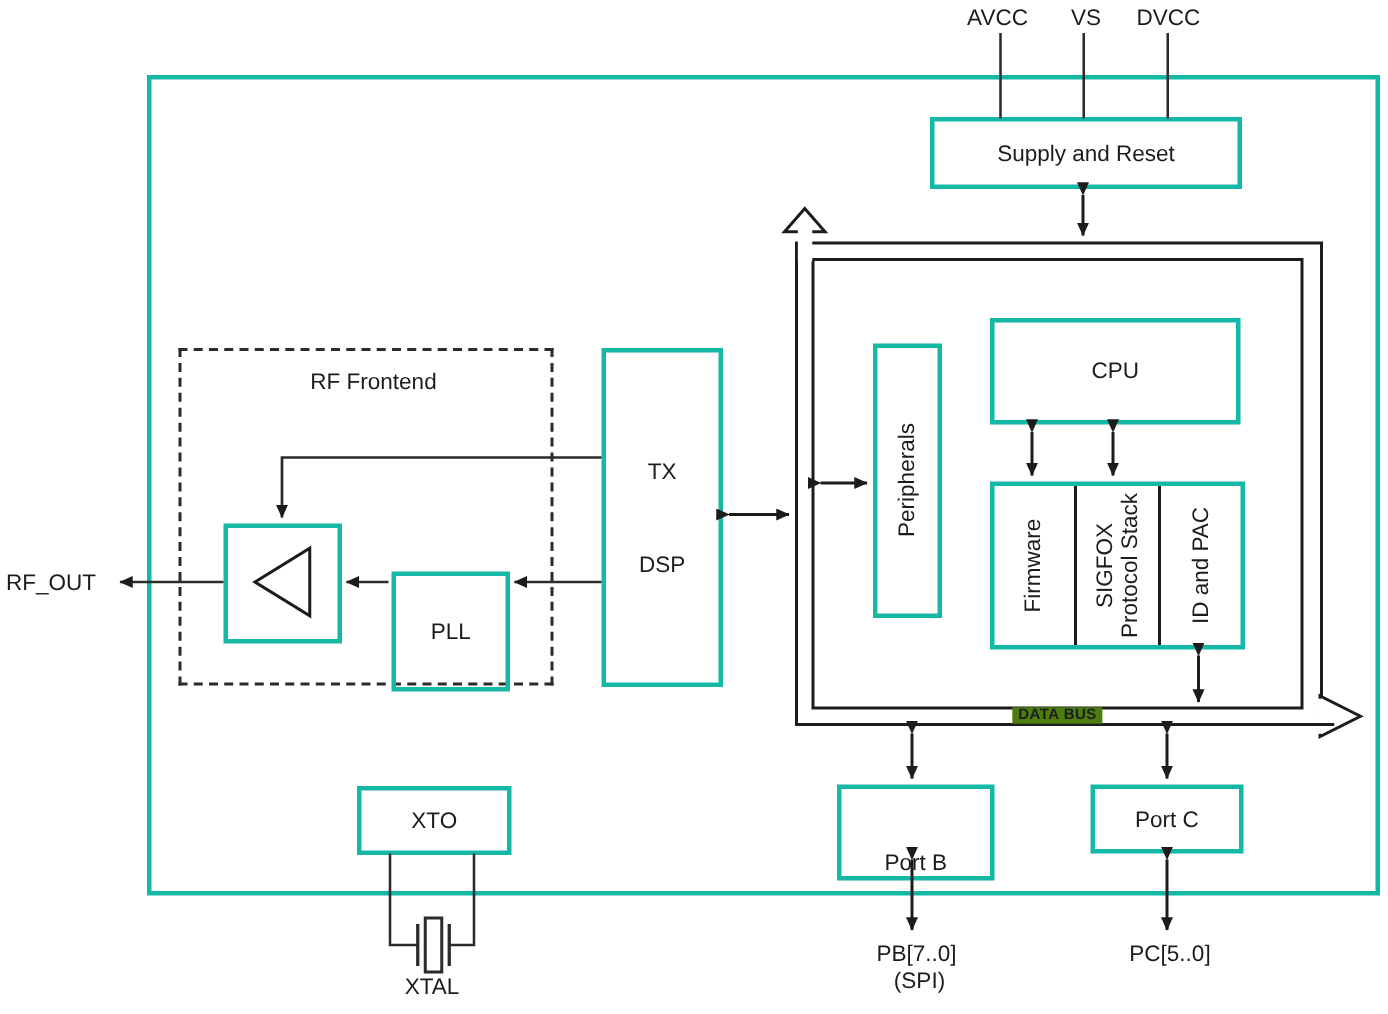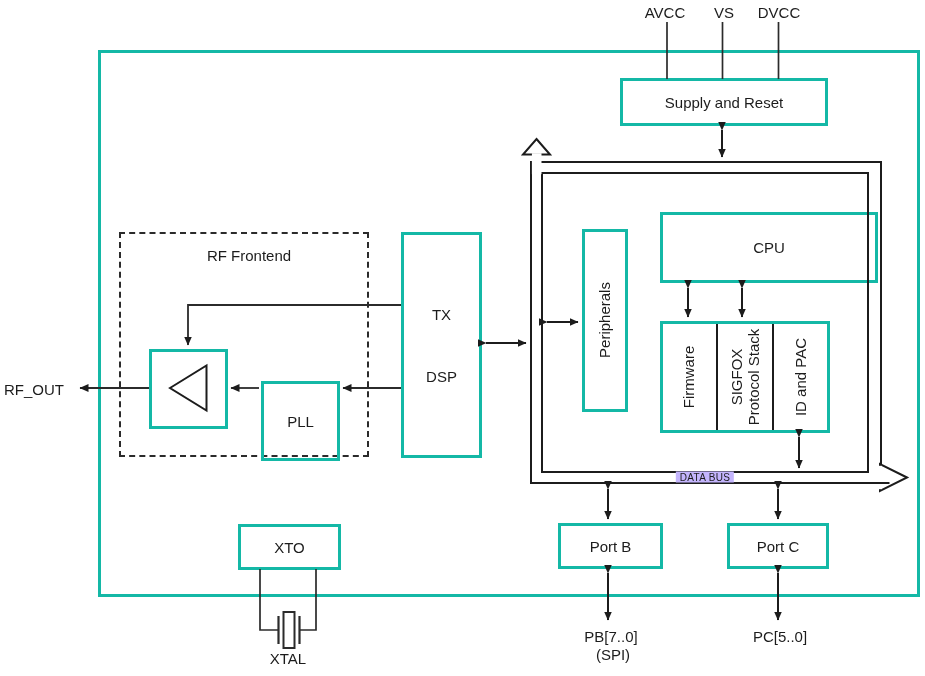--- a/index.html
+++ b/index.html
@@ -14,21 +14,21 @@
     font-size:15px; z-index:2; text-align:center;
   }
   .chip { border-width:3px; z-index:1; }
   .dashedbox { border:2px dashed #2b2b2b; z-index:1; }
   .lbl {
     position:absolute; transform:translate(-50%,-50%);
     font-size:15px; white-space:nowrap; z-index:4; text-align:center;
   }
   .vlbl { transform:translate(-50%,-50%) rotate(-90deg); line-height:16px; white-space:pre-line; }
   .two-line { line-height:17px; }
-  .databus { font-size:10px; background:#c4b5fd; padding:0 4px; z-index:6; letter-spacing:.3px; }
+  .databus { font-size:10px; background:#4d7c0f; padding:0 4px; z-index:6; letter-spacing:.3px;font-weight:bold; }
   .vdiv { position:absolute; top:0; bottom:0; width:2px; background:#1c1c1c; }
   svg.wires { position:absolute; left:0; top:0; z-index:5; pointer-events:none; }
   .stack { display:flex; flex-direction:column; align-items:center; gap:45px; }
 </style>
 </head>
 <body>
 
 <div class="stage">
 
   <div class="box chip" style="left:98px; top:50px; width:822px; height:547px;"></div>
@@ -60,35 +60,35 @@
   <div class="lbl" style="left:34px; top:389px;">RF_OUT</div>
 
   <div class="box" style="left:238px; top:524px; width:103px; height:46px;">
     <span>XTO</span>
   </div>
   <div class="lbl" style="left:288px; top:658px;">XTAL</div>
 
   <div class="box" style="left:582px; top:229px; width:46px; height:183px;"></div>
   <div class="lbl vlbl" style="left:605px; top:320px;">Peripherals</div>
 
-  <div class="box" style="left:660px; top:212px; width:218px; height:71px;">
+  <div class="box" style="left:660px; top:212px; width:167px; height:71px;">
     <span>CPU</span>
   </div>
 
   <div class="box" style="left:660px; top:321px; width:170px; height:112px;">
     <div class="vdiv" style="left:53px;"></div>
     <div class="vdiv" style="left:109px;"></div>
   </div>
   <div class="lbl vlbl" style="left:689px; top:377px;">Firmware</div>
   <div class="lbl vlbl two-line" style="left:745px; top:377px;"><span>SIGFOX</span><br><span>Protocol Stack</span></div>
   <div class="lbl vlbl" style="left:801px; top:377px;">ID and PAC</div>
 
   <div class="lbl databus" style="left:705px; top:477px;">DATA BUS</div>
 
-  <div class="box" style="left:558px; top:523px; width:105px; height:46px;">
+  <div class="box" style="left:558px; top:523px; width:105px; height:64px;align-items:flex-end;">
     <span>Port B</span>
   </div>
   <div class="box" style="left:727px; top:523px; width:102px; height:46px;">
     <span>Port C</span>
   </div>
 
   <div class="lbl" style="left:611px; top:636px;">PB[7..0]</div>
   <div class="lbl" style="left:613px; top:654px;">(SPI)</div>
   <div class="lbl" style="left:780px; top:636px;">PC[5..0]</div>
 

